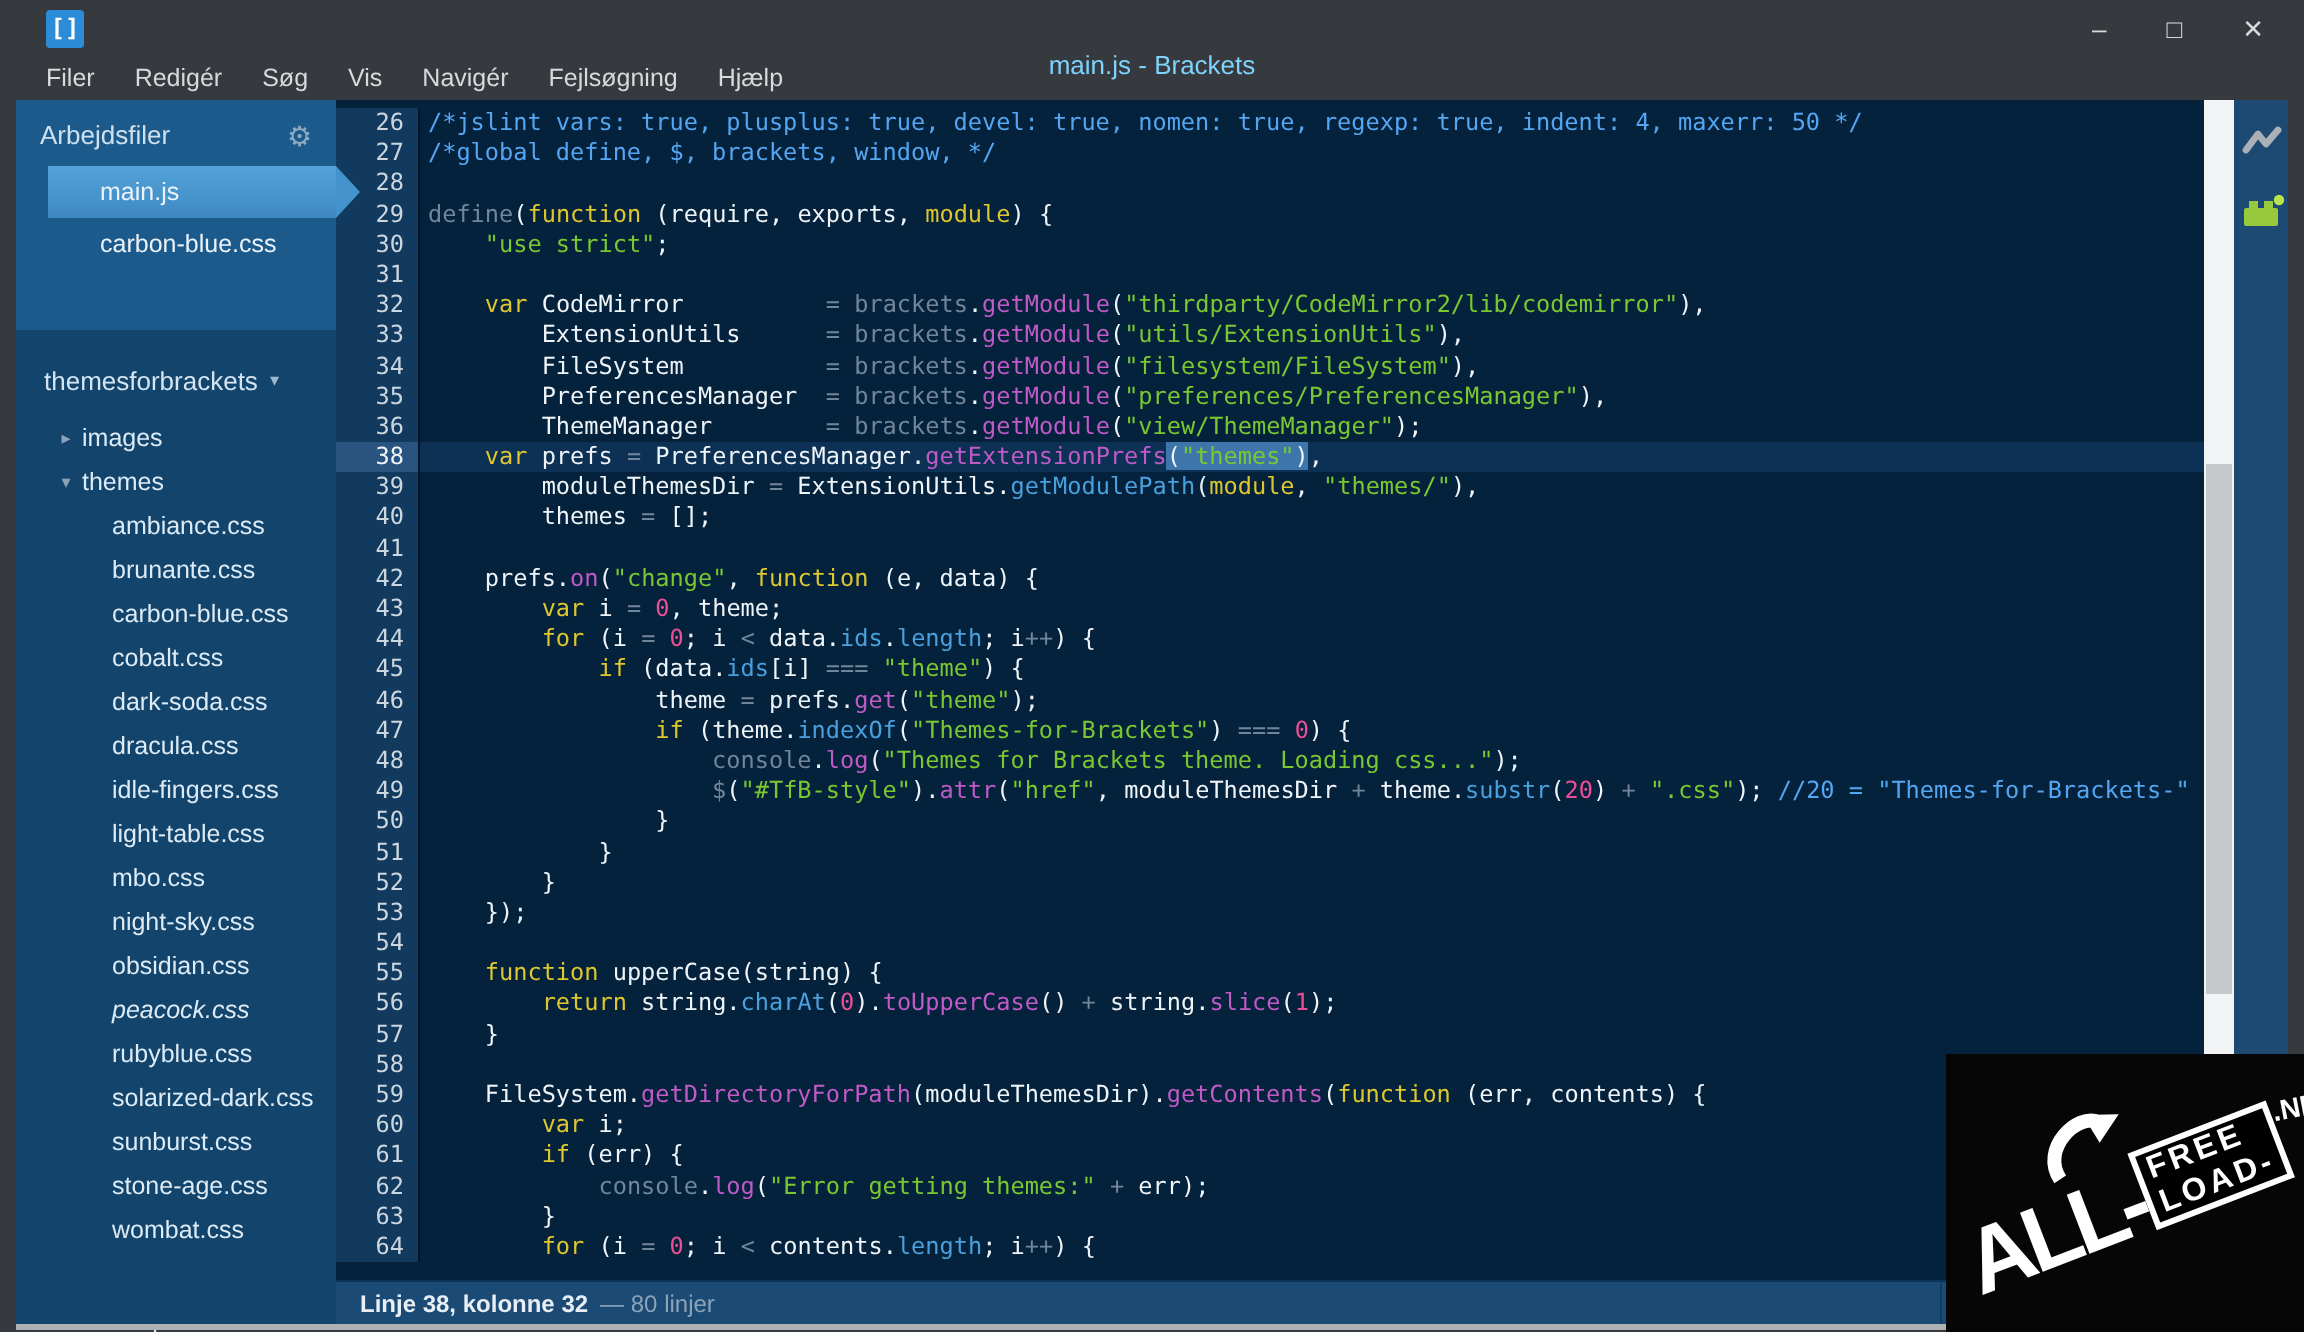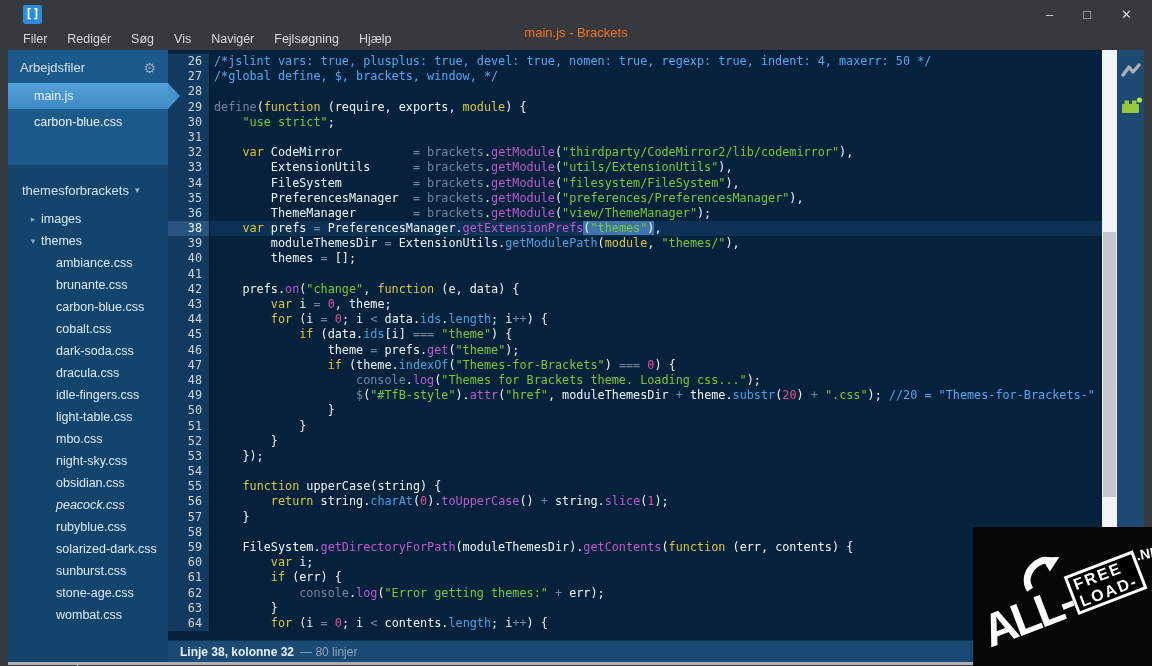--- a/index.html
+++ b/index.html
@@ -5,34 +5,34 @@
   html,body{margin:0;padding:0;}
   body{
     width:1152px;height:666px;overflow:hidden;position:relative;
     background:#36393e;font-family:"Liberation Sans",sans-serif;
     -webkit-font-smoothing:antialiased;
   }
   
   .titlebar{height:28px;display:flex;align-items:center;position:relative;background:#36393e;}
   .app-icon{width:19px;height:19px;margin-left:23px;background:#2b8cd9;border-radius:2px;
     color:#fff;font:bold 12px "DejaVu Sans Mono",monospace;display:flex;align-items:center;justify-content:center;z-index:2;}
-  .win-title{position:absolute;left:0;right:0;text-align:center;color:#f97316;font-size:13px;margin-top:36px;}
+  .win-title{position:absolute;left:0;right:0;text-align:center;color:#7dd3fc;font-size:13px;margin-top:36px;}
   .win-controls{margin-left:auto;display:flex;gap:30px;margin-right:20px;color:#d6d8da;font-size:13px;z-index:2;}
   .win-controls span{cursor:default;line-height:1;}
   
   .menubar{height:22px;display:flex;align-items:center;padding-left:13px;background:#36393e;}
   .menu-item{color:#d7dadd;font-size:12.5px;padding:0 10px;}
   
   .main{position:absolute;top:50px;left:0;right:0;height:616px;background:#36393e;border-radius:17px;}
   
   .sidebar{position:absolute;left:8px;top:0;width:160px;height:612px;background:#13446c;z-index:4;}
   .working-section{background:#1d5a8c;height:115px;padding-top:10px;box-sizing:border-box;}
   .ws-header{display:flex;align-items:center;padding:0 12px 8px 12px;color:#cfe0ee;font-size:13px;}
   .gear{margin-left:auto;color:#8fa9c1;font-size:14px;line-height:1;}
-  .file-row{height:26px;display:flex;align-items:center;padding-left:26px;color:#eaf3fb;font-size:12.5px;position:relative;}
+  .file-row{height:26px;display:flex;align-items:center;padding-left:26px;color:#eaf3fb;font-size:12.5px;position:relative;margin-left:16px;}
   .file-row.active{background:linear-gradient(to bottom,#54a3da,#3e88c2);}
   .file-row.active::after{content:"";position:absolute;right:-12px;top:0;
     border-left:12px solid #4493cc;border-top:13px solid transparent;border-bottom:13px solid transparent;}
   .project-section{padding-top:14px;}
   .project-title{display:flex;align-items:center;padding-left:14px;color:#d3e4f2;font-size:13px;height:22px;}
   .proj-caret{margin-left:6px;color:#9db7cc;font-size:9px;}
   .tree{margin-top:7px;}
   .tree-row{height:22px;display:flex;align-items:center;color:#dcebf6;font-size:12.5px;}
   .twisty{width:10px;margin-right:3px;color:#8ba4ba;font-size:9px;text-align:center;}
   

